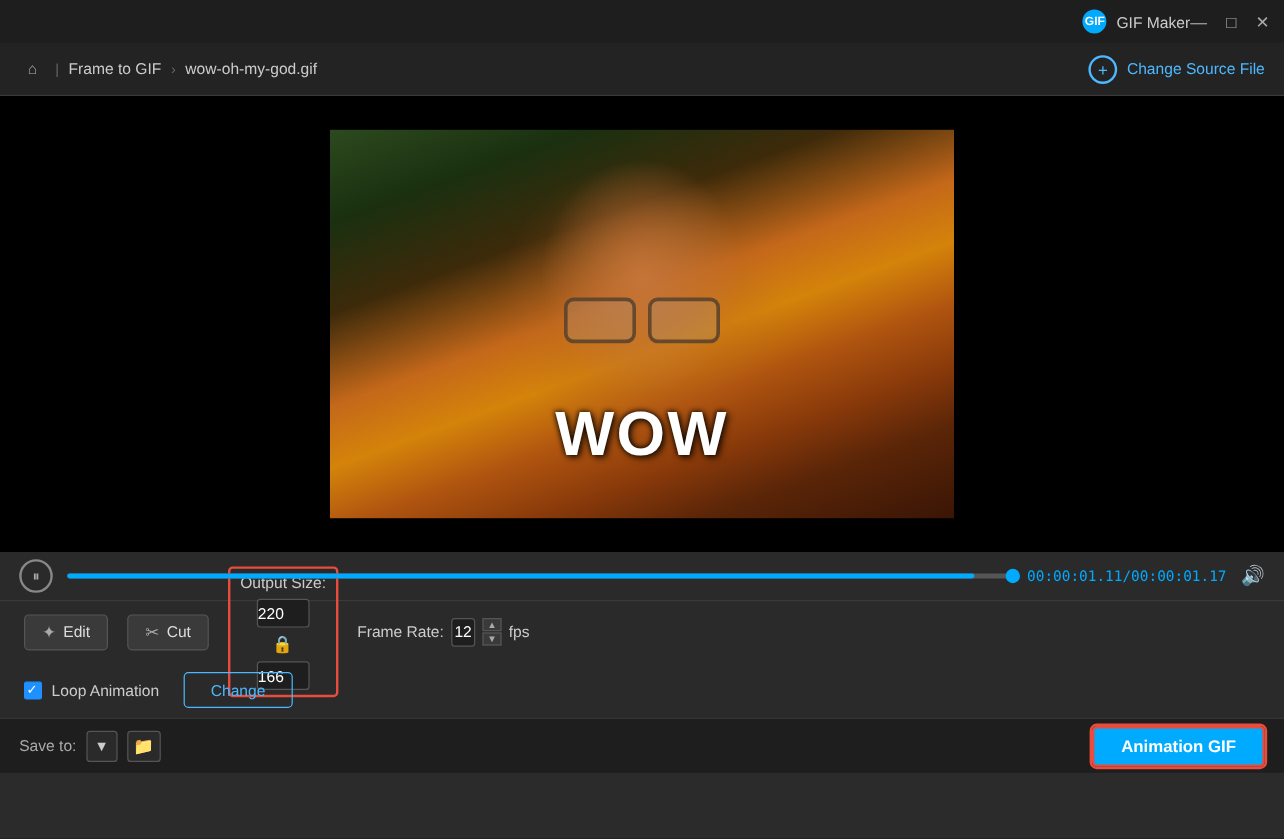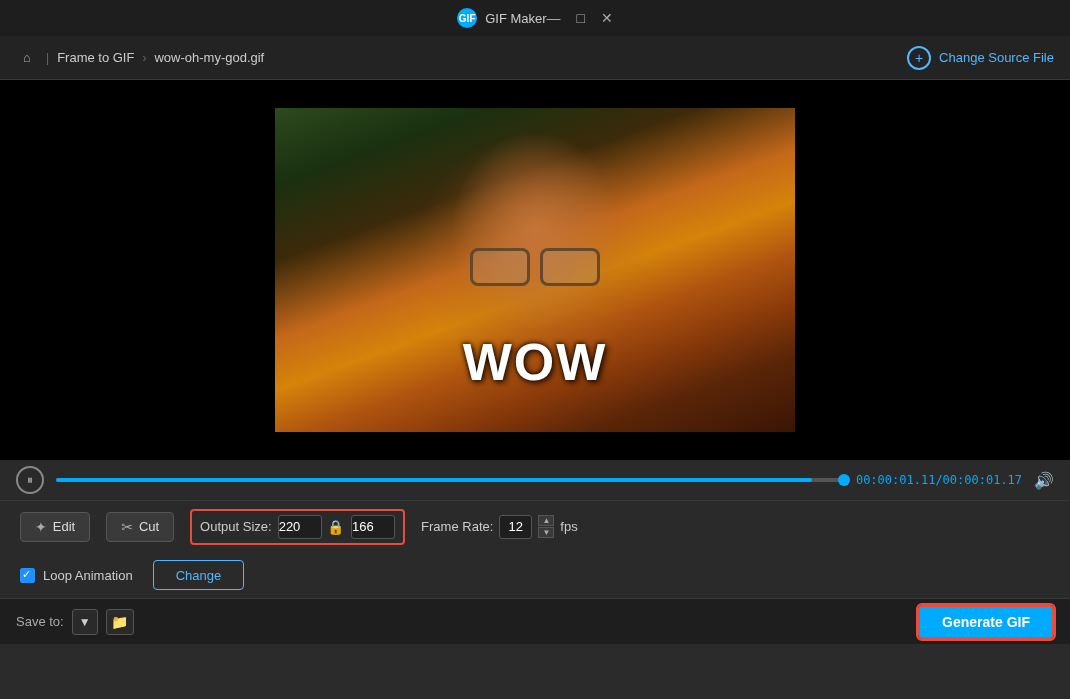--- a/index.html
+++ b/index.html
@@ -12,21 +12,21 @@
       color: #fff;
     }
 
     
     #title-bar {
       height: 36px;
       background: #1e1e1e;
       display: flex;
       align-items: center;
       padding: 0 12px;
-      justify-content: center;
+      justify-content: flex-end;
     }
     #title-bar-left {
       display: flex;
       align-items: center;
       gap: 8px;
     }
     #app-logo {
       width: 20px;
       height: 20px;
       background: #00aaff;
@@ -268,20 +268,21 @@
 
     #output-size-group {
       display: flex;
       align-items: center;
       gap: 6px;
       font-size: 13px;
       color: #ccc;
       border: 2px solid #e74c3c;
       padding: 4px 8px;
       border-radius: 4px;
+      flex-direction: column;
     }
     .size-input {
       width: 44px;
       height: 24px;
       background: #1e1e1e;
       border: 1px solid #555;
       color: #fff;
       font-size: 13px;
       text-align: left;
       border-radius: 3px;
@@ -292,21 +293,21 @@
       cursor: pointer;
     }
     #frame-rate-group {
       display: flex;
       align-items: center;
       gap: 6px;
       font-size: 13px;
       color: #ccc;
     }
     .fps-input {
-      width: 33px;
+      width: 20px;
       height: 24px;
       background: #1e1e1e;
       border: 1px solid #555;
       color: #fff;
       font-size: 13px;
       text-align: center;
       border-radius: 3px;
     }
     #fps-spinner {
       display: flex;
@@ -528,14 +529,14 @@
 <div id="bottom-bar">
   <div id="save-to-wrap">
     <span>Save to:</span>
     <div id="path-dropdown">
       <span>▼</span>
     </div>
     <div id="folder-btn">
       <span>📁</span>
     </div>
   </div>
-  <button id="generate-btn">Generate GIF</button>
+  <button id="generate-btn">Animation GIF</button>
 </div>
 
 </body></html>

